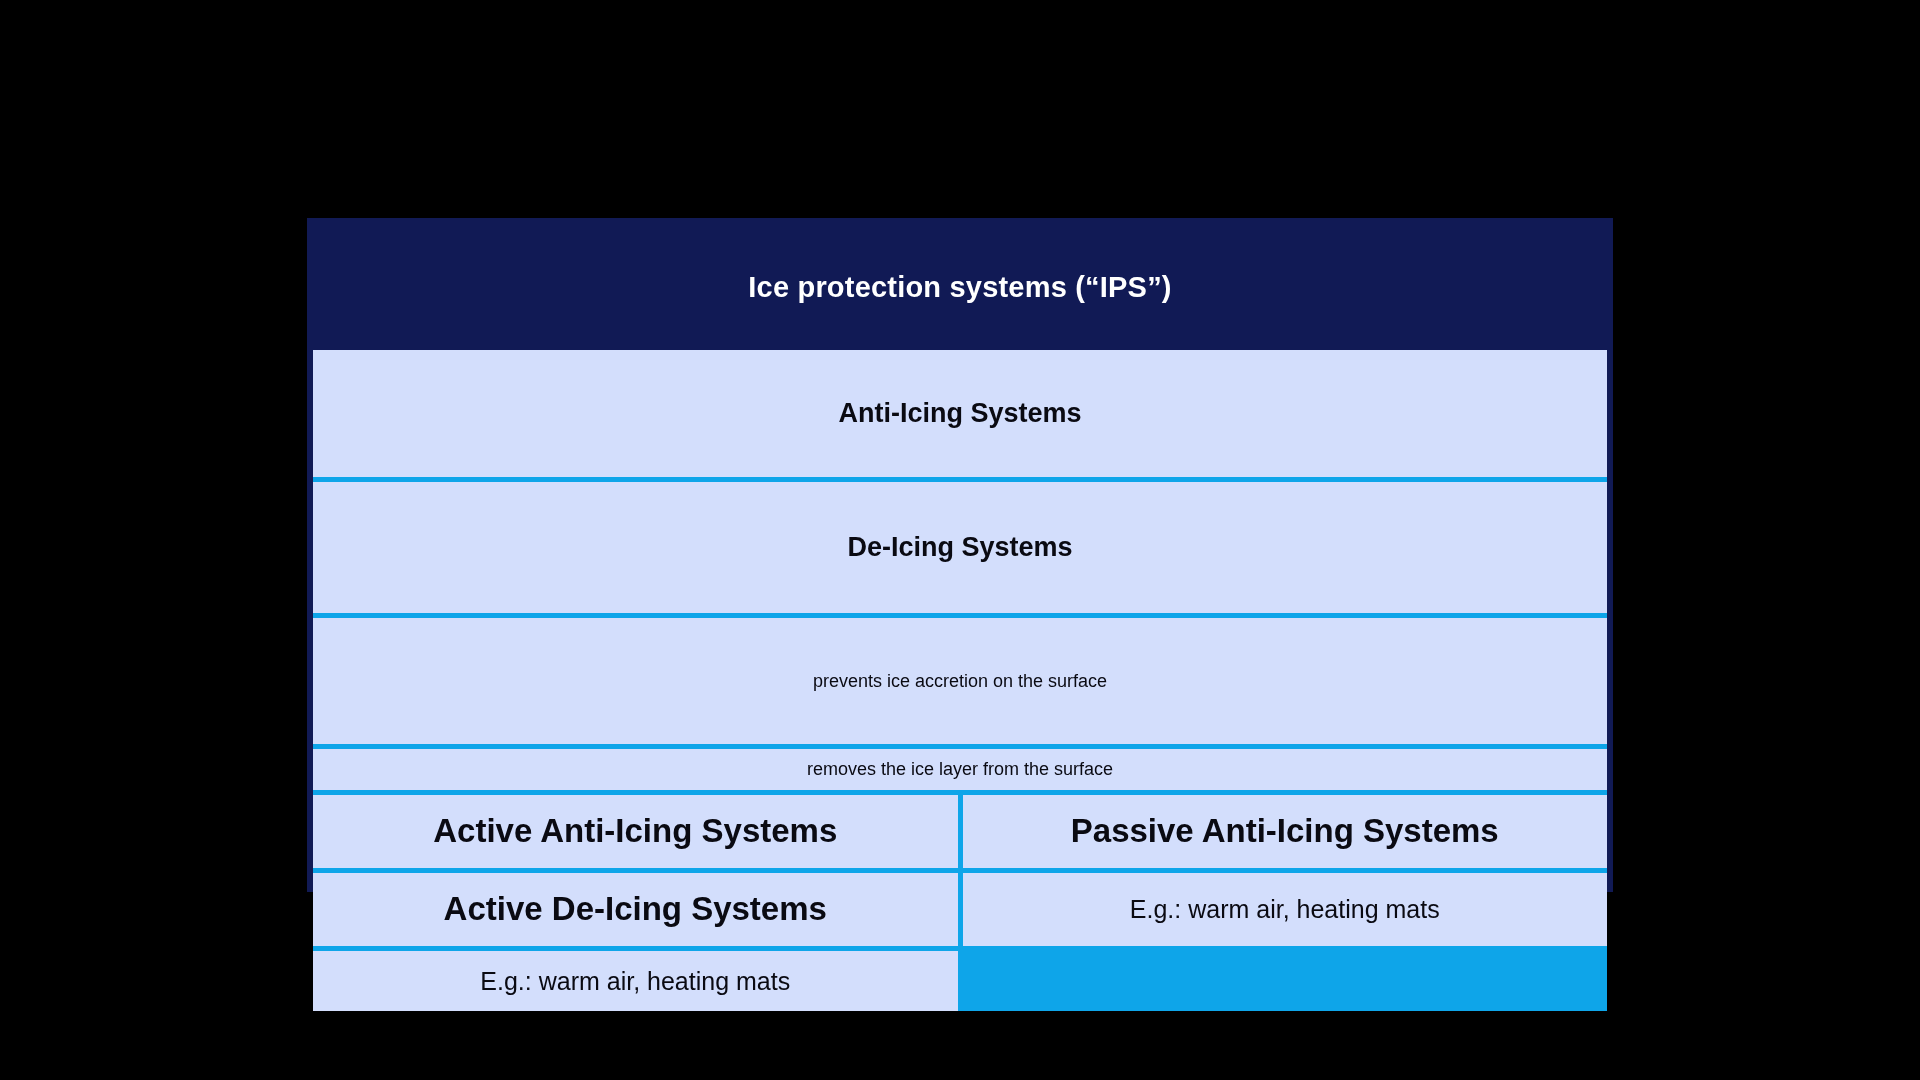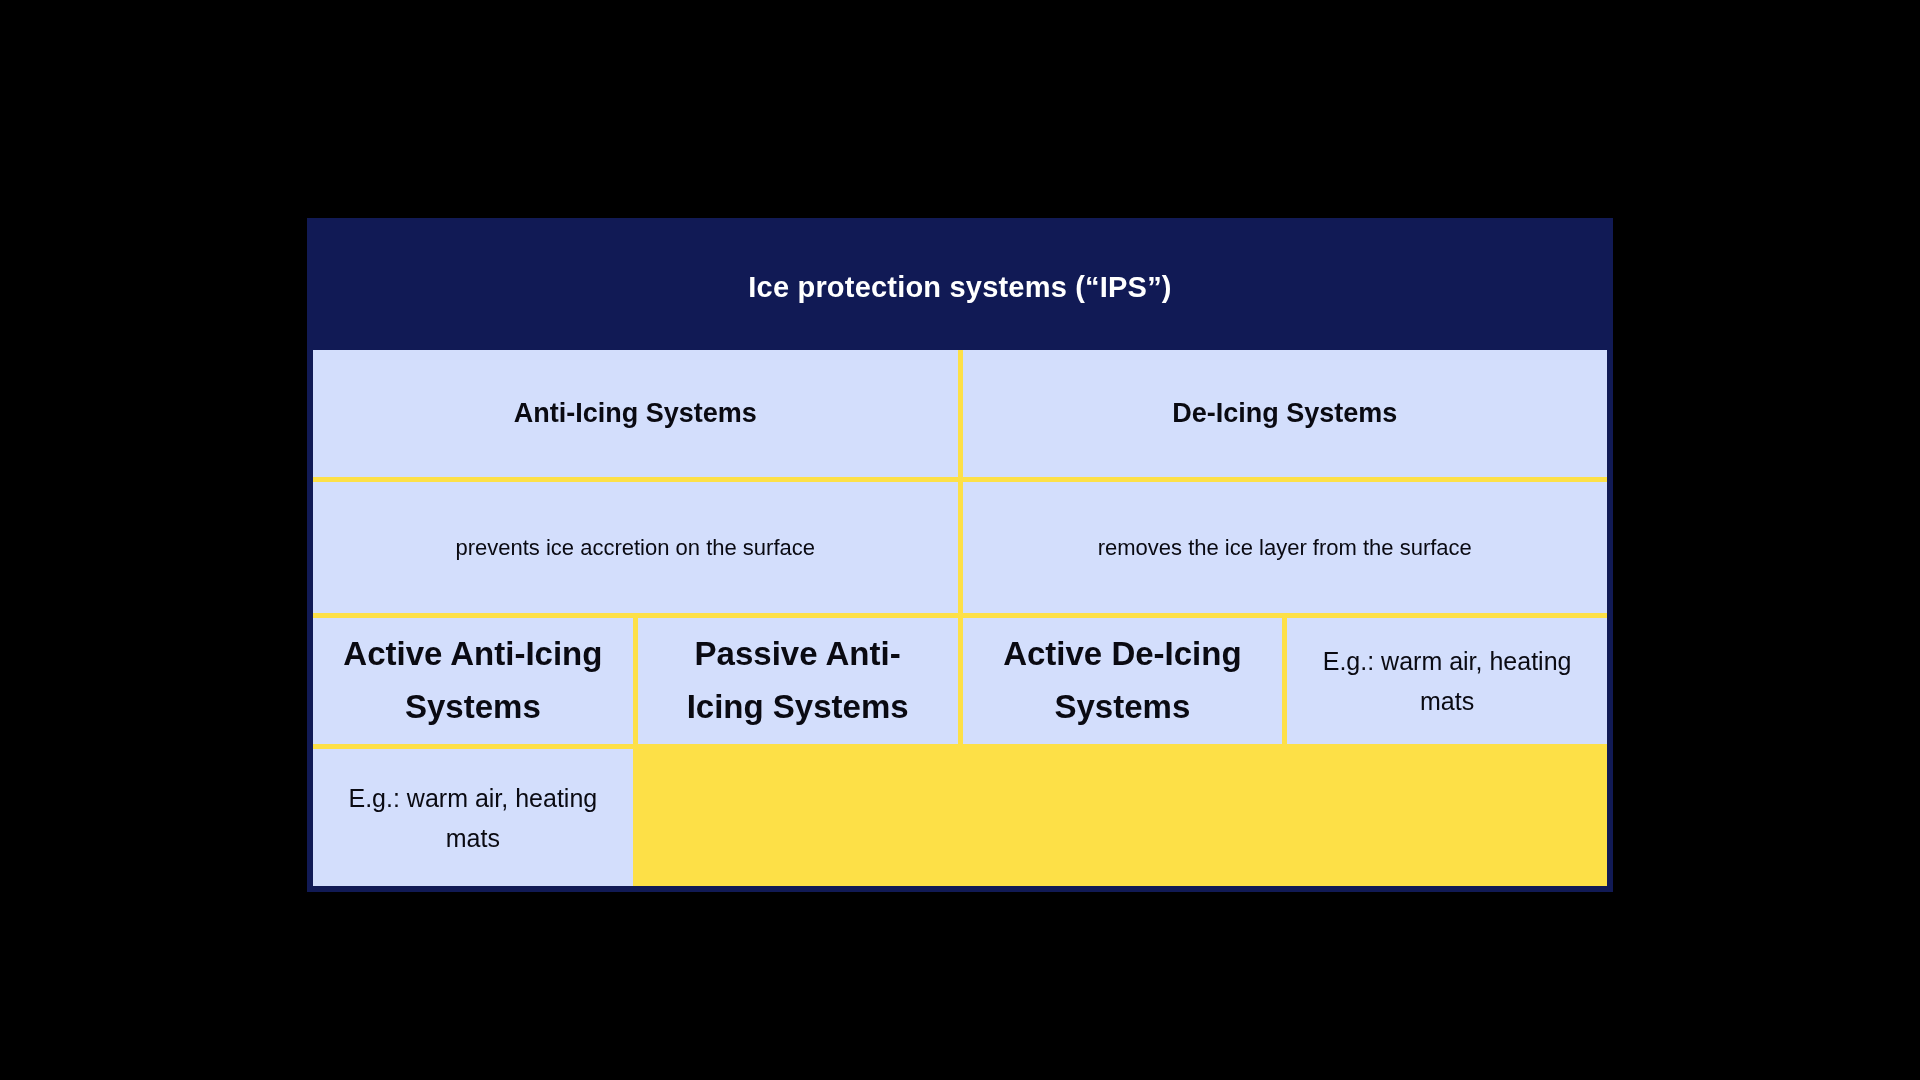--- a/index.html
+++ b/index.html
@@ -35,24 +35,24 @@
     background: #111a55;
     color: #ffffff;
     font-size: 29px;
     font-weight: bold;
     letter-spacing: 0.2px;
   }
 
   .grid {
     flex: 1 1 auto;
     display: grid;
-    grid-template-columns: repeat(4, 1fr);
+    grid-template-columns: repeat(2, 1fr);
     grid-template-rows: 127px 131px 126px 1fr;
     gap: 5px;
-    background: #fde047;
+    background: #0ea5e9;
   }
 
   .cell {
     background: #d3defc;
     color: #0a0a12;
     display: flex;
     align-items: center;
     justify-content: center;
     text-align: center;
     box-sizing: border-box;
@@ -60,21 +60,21 @@
   }
 
   .span2 { grid-column: span 2; }
 
   .group-heading {
     font-size: 27px;
     font-weight: bold;
   }
 
   .group-desc {
-    font-size: 22px;
+    font-size: 18px;
     font-weight: normal;
   }
 
   .sub-heading {
     font-size: 33px;
     font-weight: bold;
     line-height: 1.6;
   }
 
   .sub-example {

